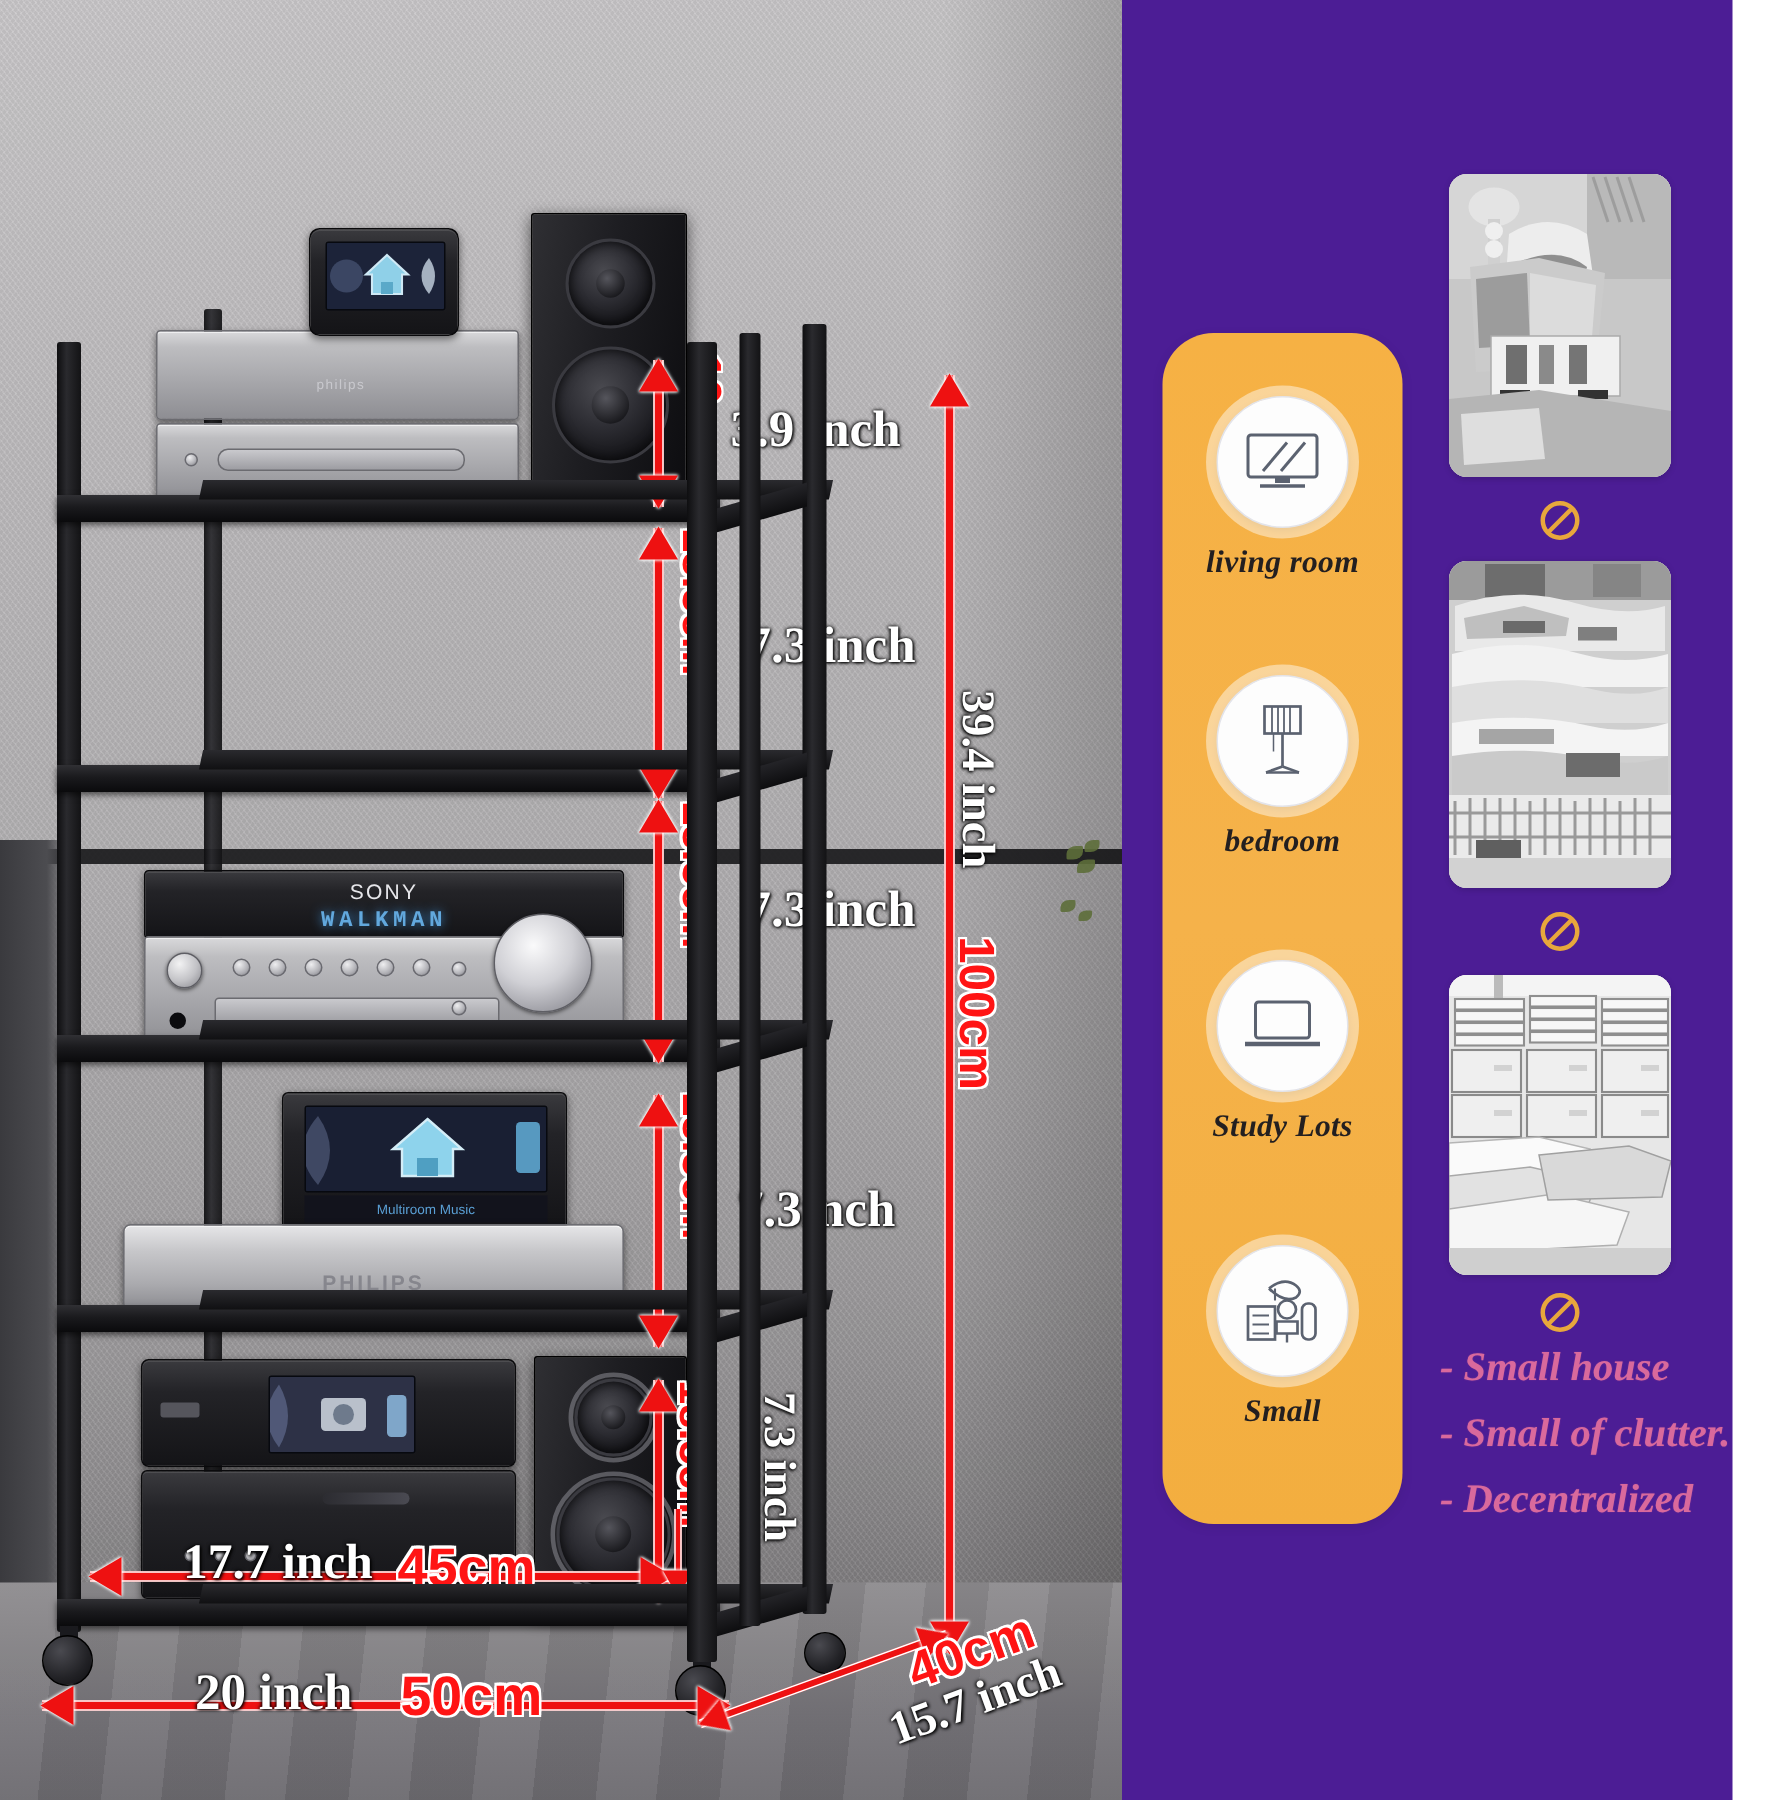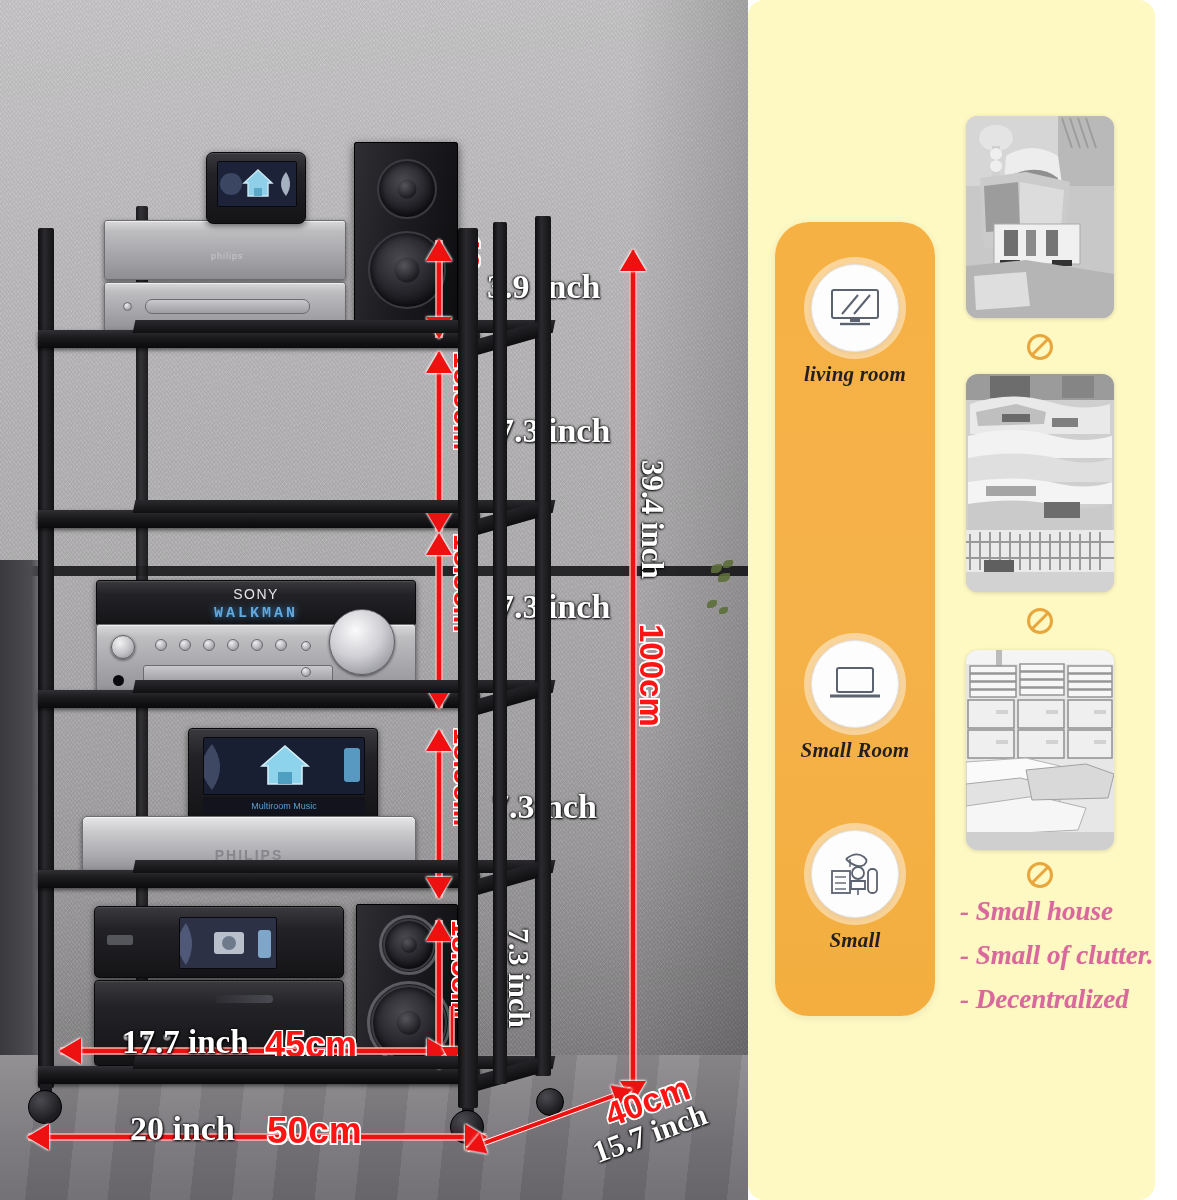--- a/index.html
+++ b/index.html
@@ -181,21 +181,21 @@
     width:0;height:0; border-top:13px solid transparent; border-bottom:13px solid transparent;
     filter: drop-shadow(0 0 1.2px #fff) drop-shadow(0 0 1.2px #fff);
   }
   .arrow-h .head-l{ left:-1px; border-right:22px solid #ee1111; }
   .arrow-h .head-r{ right:-1px; border-left:22px solid #ee1111; }
 
   .rot90 { transform-origin: left top; transform: rotate(90deg); }
   .rot-slant { transform-origin:left top; }
 
   
-  .right-panel{ position:absolute; left:748px; top:0; width:407px; height:1200px; background:#fef9c3;border-radius:16px; }
+  .right-panel{ position:absolute; left:748px; top:0; width:407px; height:1200px; background:#4c1d95; }
 
   .room-card{
     position:absolute; left:27px; top:222px; width:160px; height:794px;
     background:linear-gradient(180deg,#f6b144 0%,#f5b24a 50%,#f3ae3f 100%);
     border-radius:34px;
     box-shadow:0 2px 8px rgba(0,0,0,.08);
   }
   .room-item{ position:absolute; left:0; width:160px; text-align:center; }
   .icon-circle{
     width:88px; height:88px; margin:0 auto; border-radius:50%;
@@ -460,29 +460,46 @@
             <rect x="4" y="4" width="46" height="28" rx="2" fill="none" stroke="#5b6270" stroke-width="2"></rect>
             <line x1="14" y1="28" x2="30" y2="9" stroke="#5b6270" stroke-width="2"></line>
             <line x1="26" y1="28" x2="42" y2="9" stroke="#5b6270" stroke-width="2"></line>
             <rect x="22" y="32" width="10" height="4" fill="#5b6270"></rect>
             <line x1="12" y1="38" x2="42" y2="38" stroke="#5b6270" stroke-width="2.4"></line>
           </svg>
         </div>
         <div class="room-label">living room</div>
       </div>
 
+      <div class="room-item" style="top:228px;">
+        <div class="icon-circle">
+          <svg width="50" height="54" viewBox="0 0 50 54">
+            <rect x="13" y="4" width="24" height="18" fill="none" stroke="#5b6270" stroke-width="1.8"></rect>
+            <line x1="18" y1="4" x2="18" y2="22" stroke="#5b6270" stroke-width="1.2"></line>
+            <line x1="22" y1="4" x2="22" y2="22" stroke="#5b6270" stroke-width="1.2"></line>
+            <line x1="26" y1="4" x2="26" y2="22" stroke="#5b6270" stroke-width="1.2"></line>
+            <line x1="30" y1="4" x2="30" y2="22" stroke="#5b6270" stroke-width="1.2"></line>
+            <line x1="25" y1="22" x2="25" y2="44" stroke="#5b6270" stroke-width="1.8"></line>
+            <line x1="14" y1="48" x2="36" y2="48" stroke="#5b6270" stroke-width="1.8"></line>
+            <line x1="25" y1="44" x2="14" y2="48" stroke="#5b6270" stroke-width="1.8"></line>
+            <line x1="25" y1="44" x2="36" y2="48" stroke="#5b6270" stroke-width="1.8"></line>
+            <line x1="19" y1="22" x2="19" y2="34" stroke="#5b6270" stroke-width="1"></line>
+          </svg>
+        </div>
+        <div class="room-label">bedroom</div>
+      </div>
 
       <div class="room-item" style="top:418px;">
         <div class="icon-circle">
           <svg width="56" height="40" viewBox="0 0 56 40">
             <rect x="10" y="4" width="36" height="24" rx="2" fill="none" stroke="#5b6270" stroke-width="2"></rect>
             <line x1="3" y1="32" x2="53" y2="32" stroke="#5b6270" stroke-width="3"></line>
           </svg>
         </div>
-        <div class="room-label">Small Room</div>
+        <div class="room-label">Study Lots</div>
       </div>
 
       <div class="room-item" style="top:608px;">
         <div class="icon-circle">
           <svg width="58" height="50" viewBox="0 0 58 50">
             <path d="M20 10 q10 -8 18 -2 q5 4 0 8 q-8 4 -18 -6" fill="none" stroke="#5b6270" stroke-width="1.8"></path>
             <line x1="24" y1="10" x2="24" y2="18" stroke="#5b6270" stroke-width="1.4"></line>
             <rect x="6" y="22" width="18" height="22" fill="none" stroke="#5b6270" stroke-width="1.8"></rect>
             <line x1="9" y1="28" x2="20" y2="28" stroke="#5b6270" stroke-width="1.4"></line>
             <line x1="9" y1="34" x2="20" y2="34" stroke="#5b6270" stroke-width="1.4"></line>

